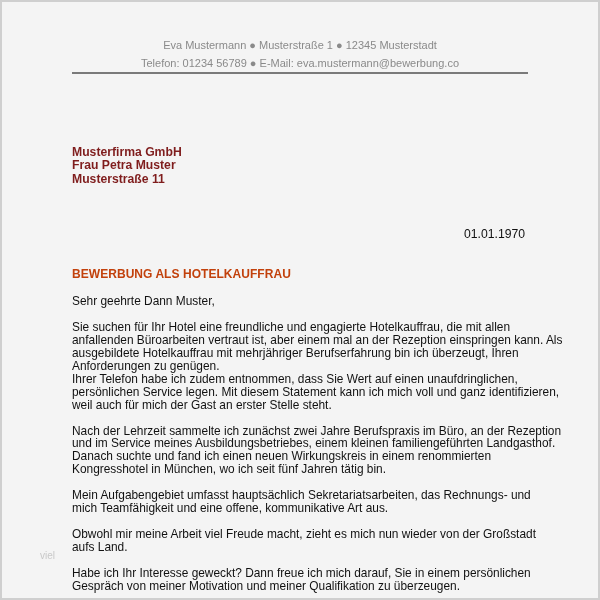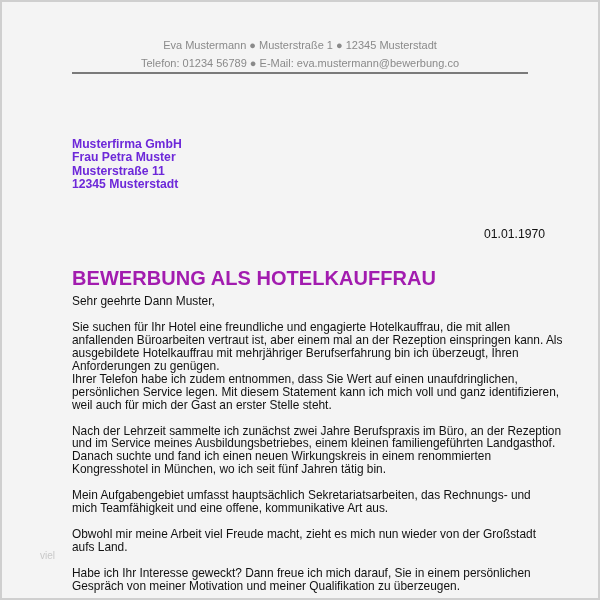--- a/index.html
+++ b/index.html
@@ -36,41 +36,41 @@
       position: absolute;
       left: 70px;
       top: 70px;
       width: 456px;
       height: 0;
       border-top: 2px solid #7a7a7a;
     }
     .recipient {
       position: absolute;
       left: 70px;
-      top: 136px;
+      top: 144px;
       font-size: 12.2px;
       font-weight: bold;
       line-height: 13.4px;
-      color: #6d28d9;
+      color: #7f1d1d;
     }
     .recipient .line { display: block; }
     .date {
       position: absolute;
-      left: 482px;
+      left: 462px;
       top: 225px;
       font-size: 12.2px;
       color: #111;
     }
     .subject {
       position: absolute;
       left: 70px;
       top: 265px;
-      font-size: 20px;
+      font-size: 12px;
       font-weight: bold;
-      color: #a21caf;
+      color: #c2410c;
       letter-spacing: 0.05px;
     }
     .body-text {
       position: absolute;
       left: 70px;
       top: 293px;
       width: 470px;
       font-size: 11.9px;
       line-height: 12.95px;
       color: #111;
@@ -97,21 +97,20 @@
     <span class="line">Eva Mustermann ● Musterstraße 1 ● 12345 Musterstadt</span>
     <span class="line">Telefon: 01234 56789 ● E-Mail: eva.mustermann@bewerbung.co</span>
   </div>
 
   <div class="rule"></div>
 
   <div class="recipient">
     <span class="line">Musterfirma GmbH</span>
     <span class="line">Frau Petra Muster</span>
     <span class="line">Musterstraße 11</span>
-    <span class="line">12345 Musterstadt</span>
   </div>
 
   <div class="date">01.01.1970</div>
 
   <div class="subject">BEWERBUNG ALS HOTELKAUFFRAU</div>
 
   <div class="body-text">
     <p>Sehr geehrte Dann Muster,</p>
 
     <p>

